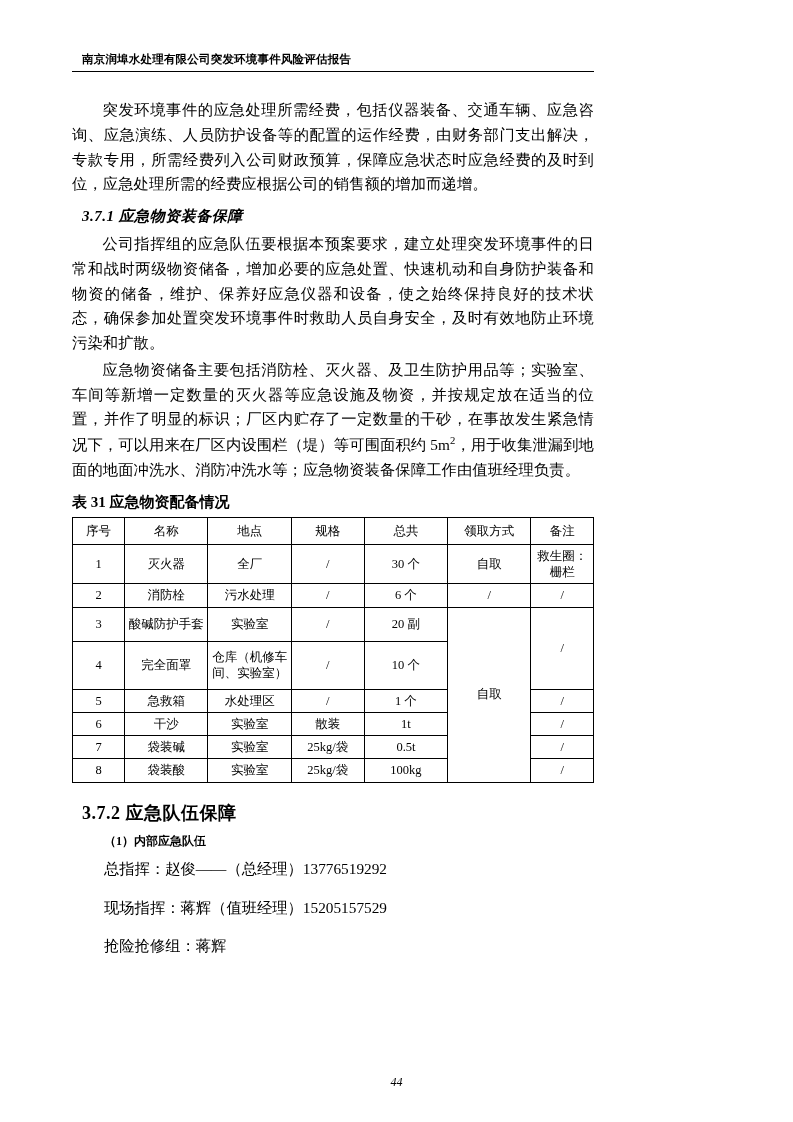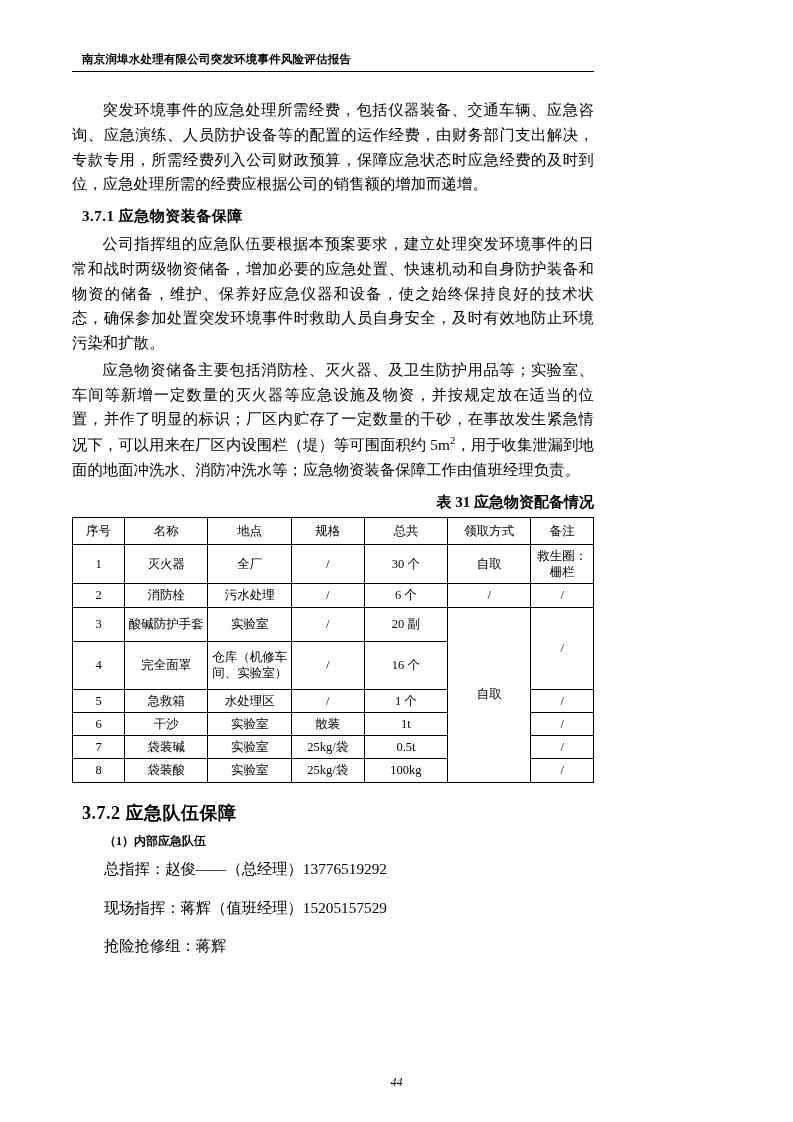--- a/index.html
+++ b/index.html
@@ -35,32 +35,33 @@
     font-size: 17px;
     font-weight: bold;
     margin: 0 0 10px 0;
     letter-spacing: 1px;
   }
   h3.subsec-title {
     font-size: 15px;
     font-weight: bold;
     margin: 10px 0 6px 10px;
     letter-spacing: 0.5px;
+    font-style: italic;
   }
   p.body-text {
     font-size: 15.3px;
     line-height: 1.62;
     margin: 0 0 2px 0;
     text-align: justify;
     text-justify: inter-ideograph;
     text-indent: 2em;
     letter-spacing: 0.1px;
   }
   .table-caption {
-    text-align: right;
+    text-align: left;
     font-size: 15px;
     font-weight: bold;
     margin: 10px 0 5px 0;
   }
   table.mat {
     border-collapse: collapse;
     width: 100%;
     font-size: 12.5px;
     table-layout: fixed;
   }
@@ -176,21 +177,21 @@
         <td>/</td>
         <td>20 副</td>
         <td rowspan="6">自取</td>
         <td rowspan="2">/</td>
       </tr>
       <tr style="height:48px;">
         <td>4</td>
         <td>完全面罩</td>
         <td>仓库（机修车间、实验室）</td>
         <td>/</td>
-        <td>16 个</td>
+        <td>10 个</td>
       </tr>
       <tr>
         <td>5</td>
         <td>急救箱</td>
         <td>水处理区</td>
         <td>/</td>
         <td>1 个</td>
         <td>/</td>
       </tr>
       <tr>

